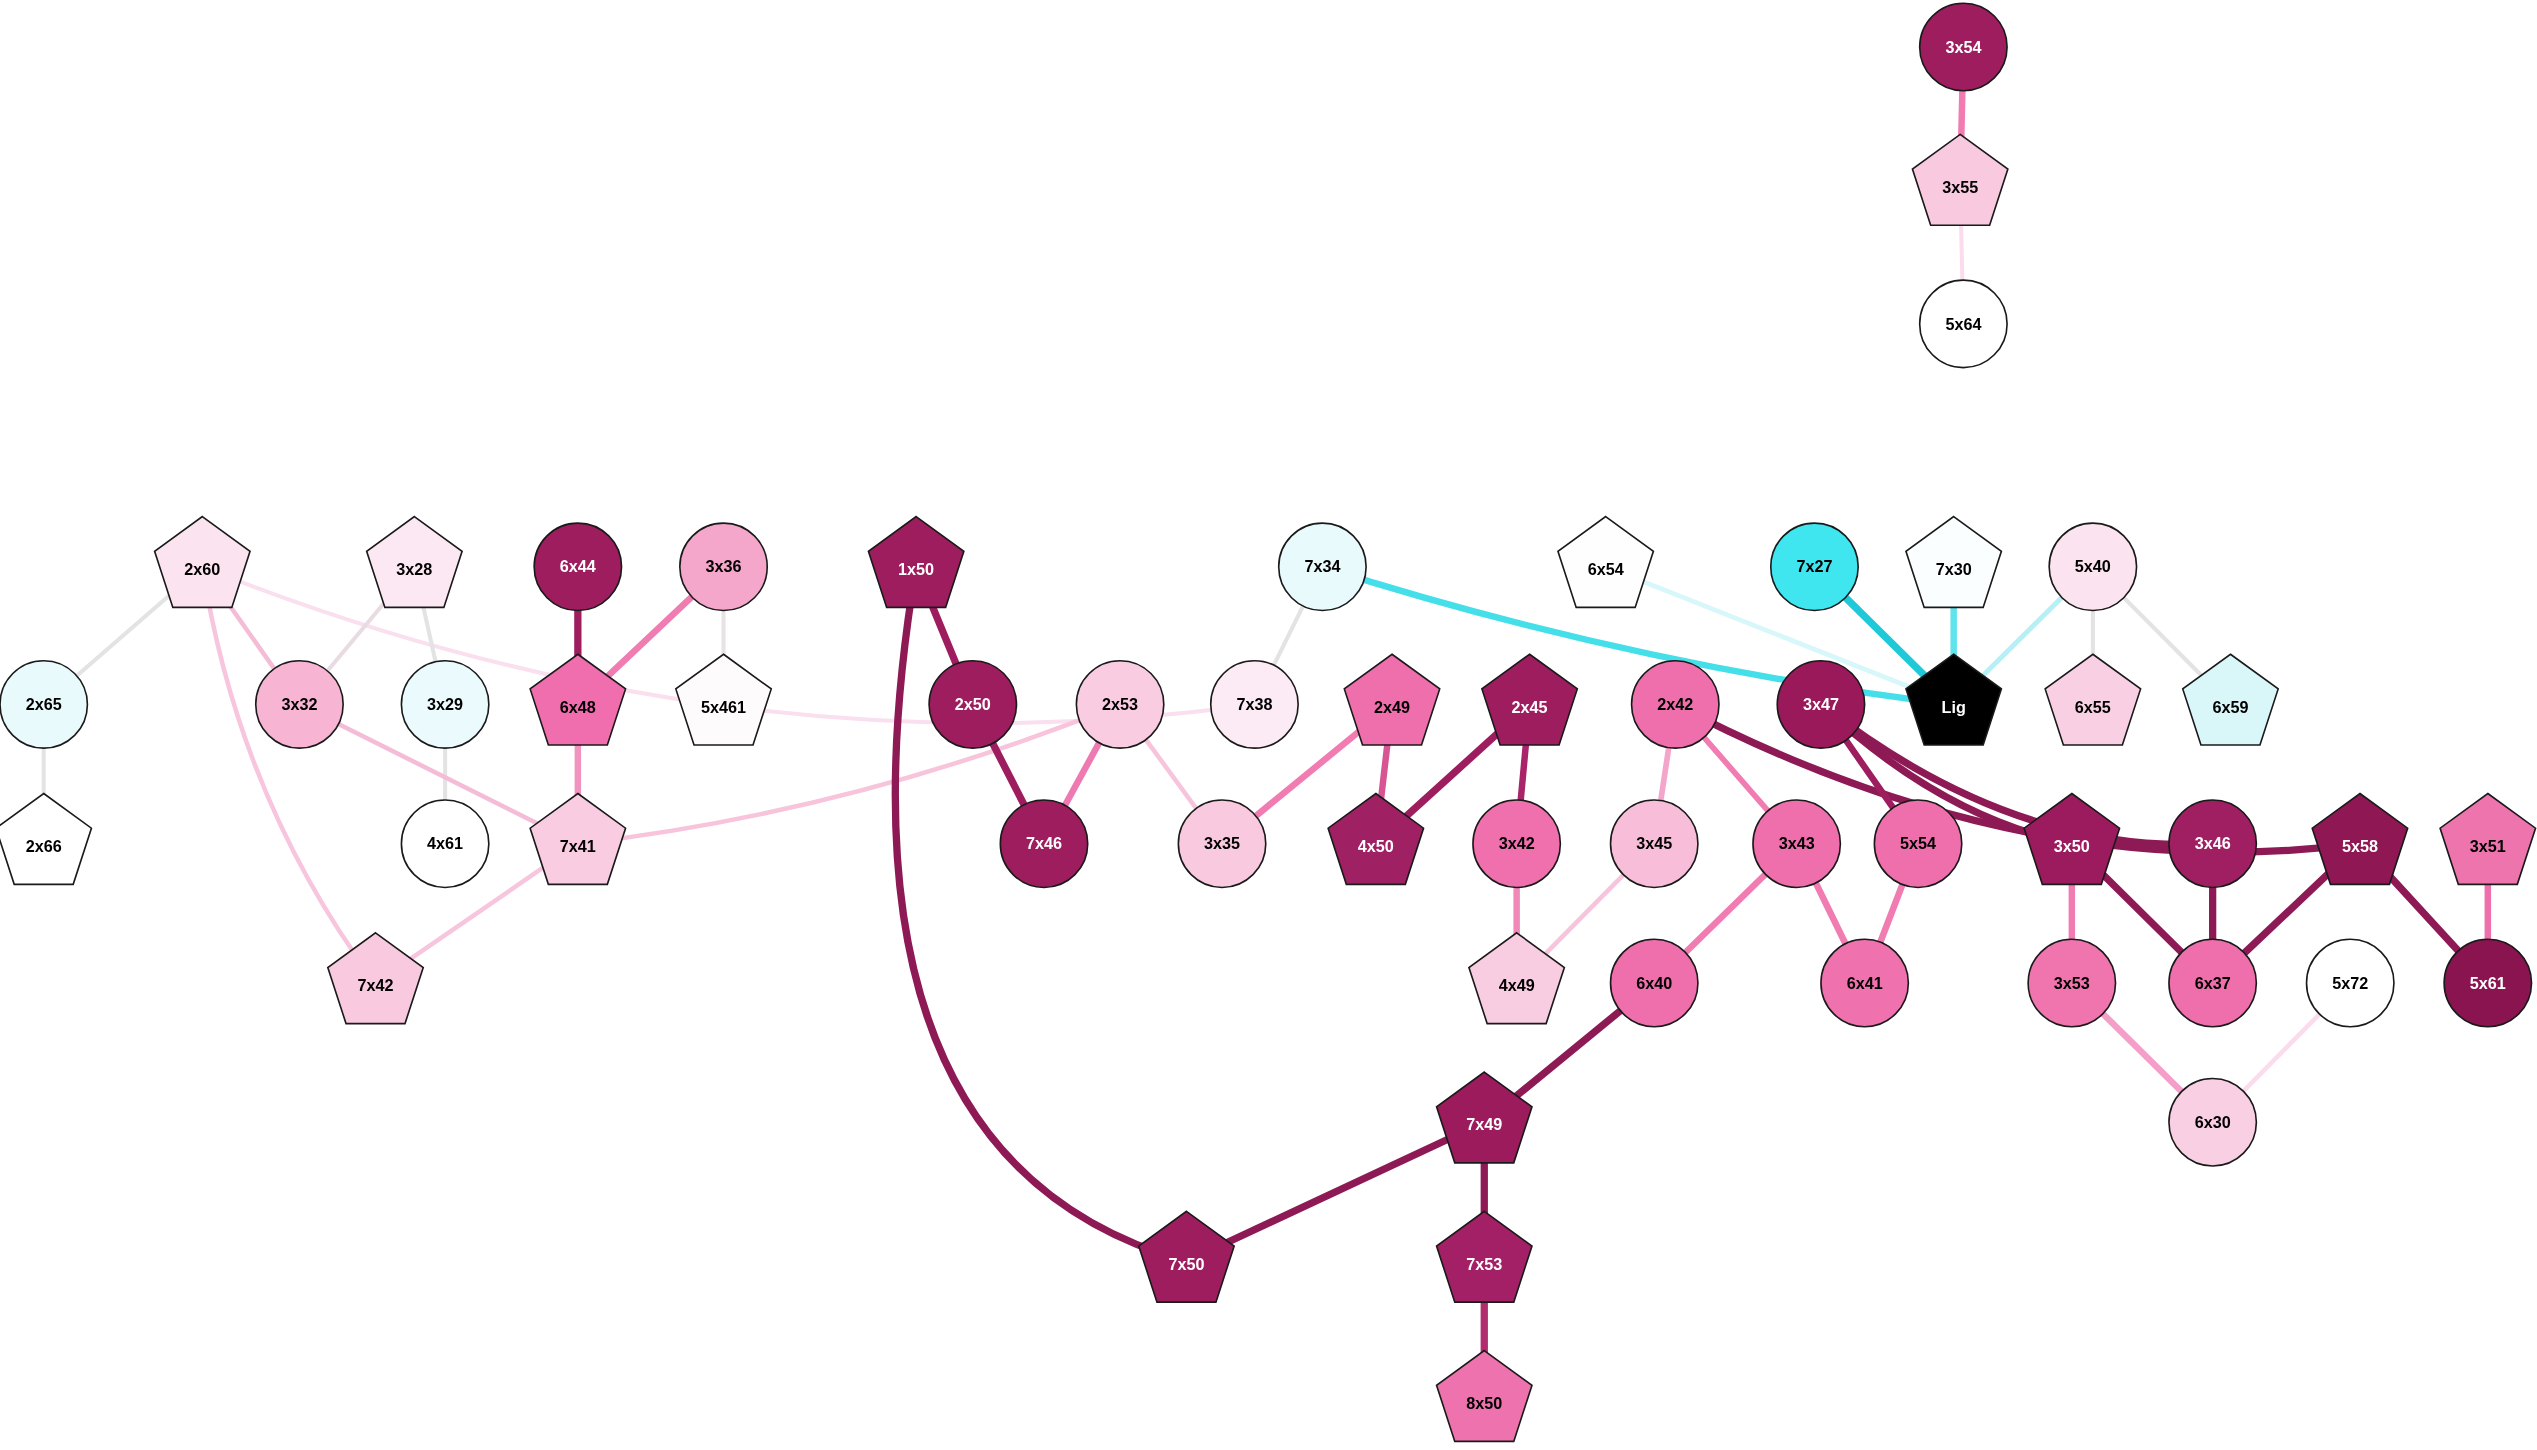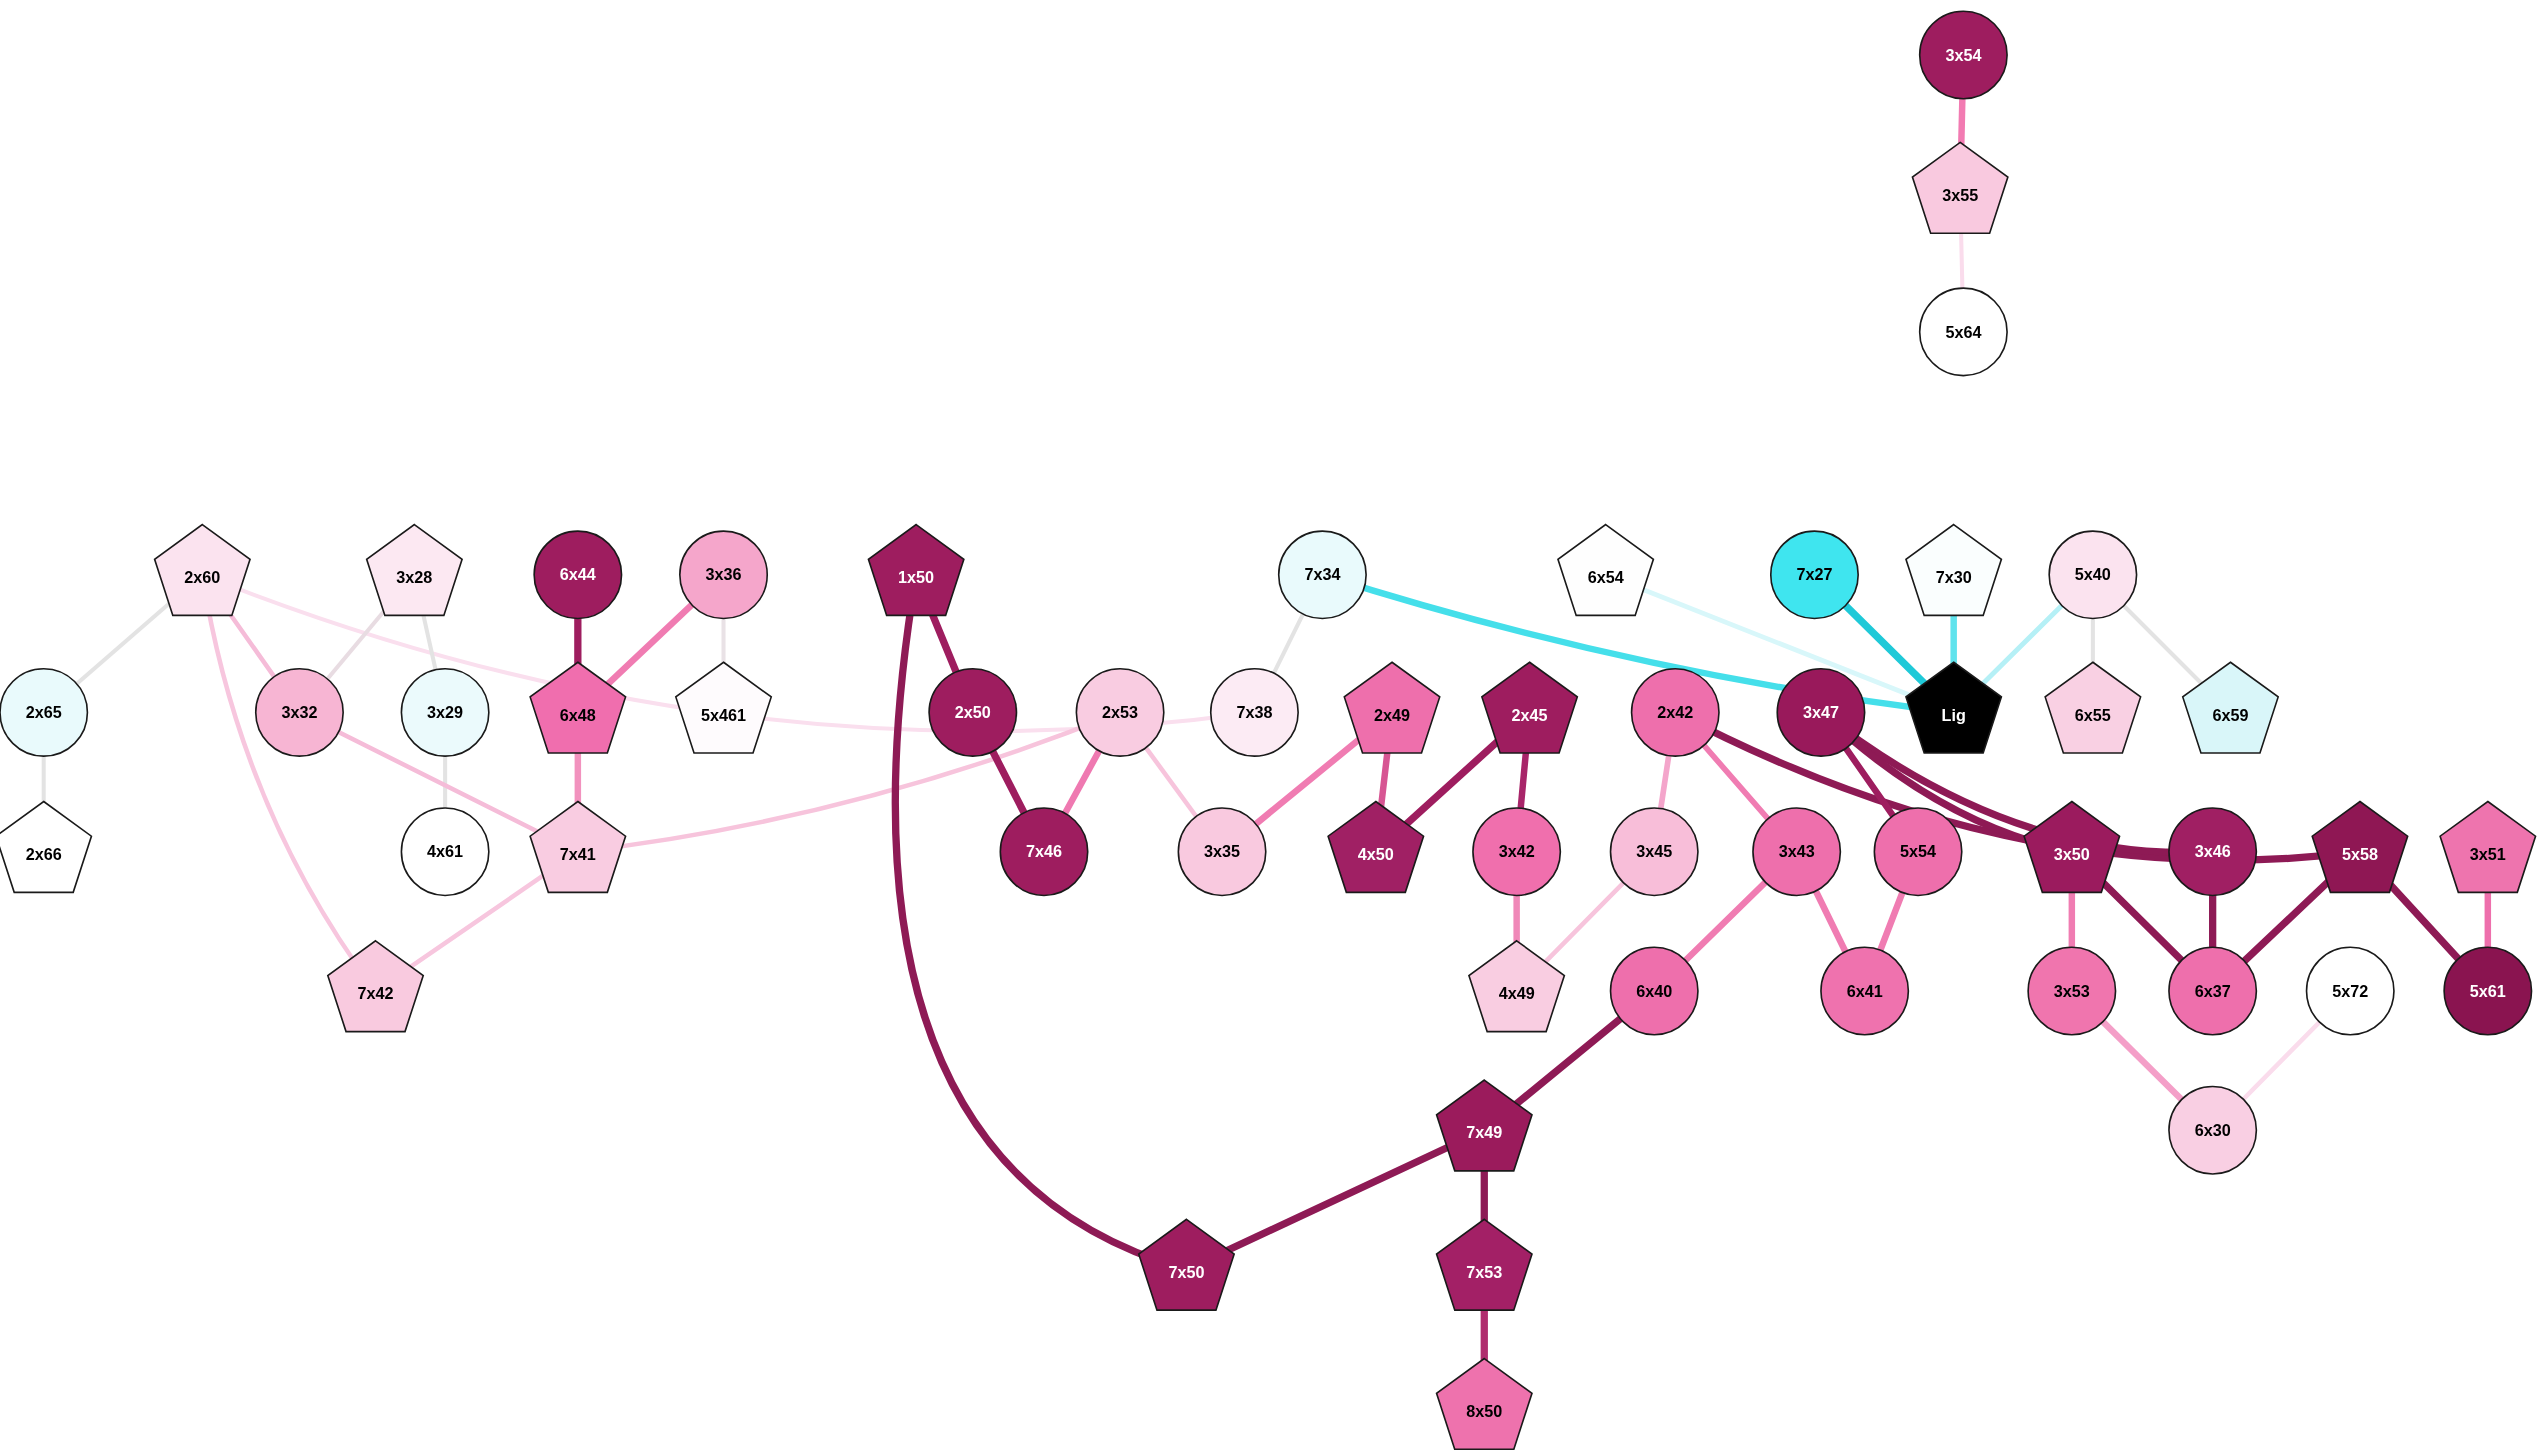--- a/index.html
+++ b/index.html
@@ -7,21 +7,20 @@
     padding: 0;
     background: #ffffff;
     width: 2538px;
     height: 1451px;
     overflow: hidden;
     font-family: "Liberation Sans", sans-serif;
   }
   #canvas-wrap {
     width: 2538px;
     height: 1200px;
-    margin-top: 8px;
   }
   svg text {
     font-family: "Liberation Sans", sans-serif;
     font-weight: bold;
     pointer-events: none;
     user-select: none;
   }
   .node-shape { cursor: pointer; }
 </style>
 </head>

